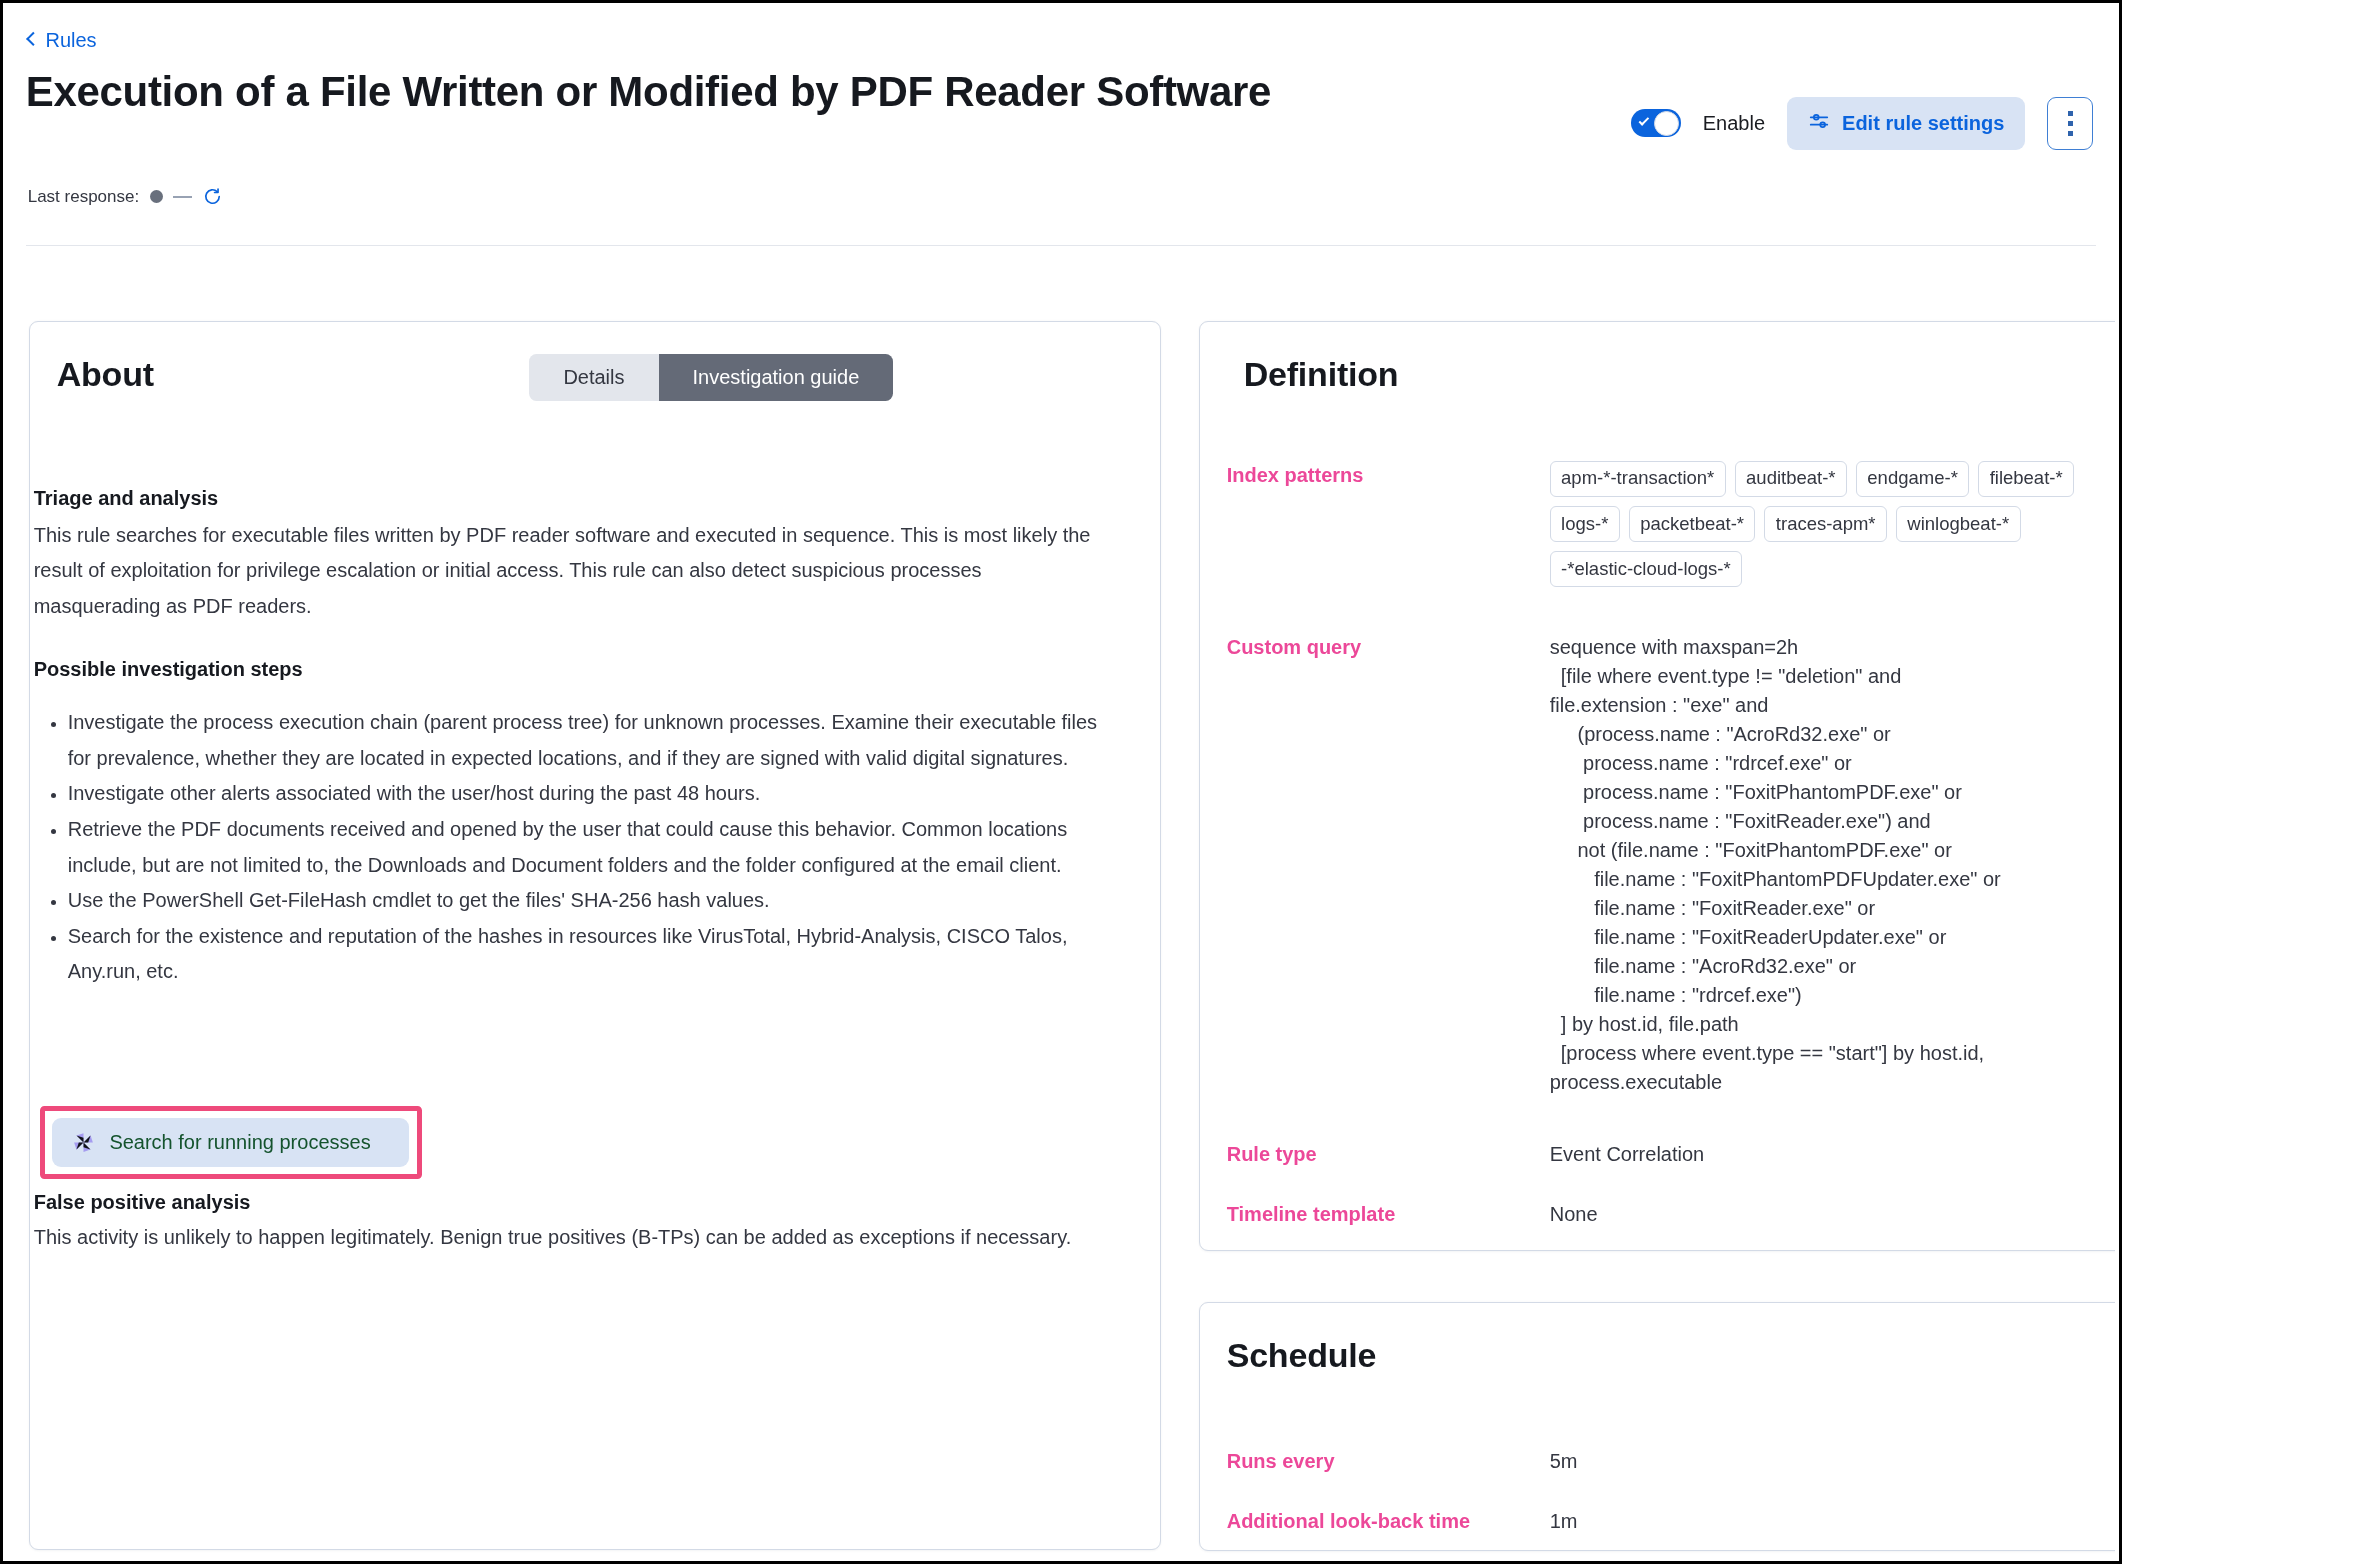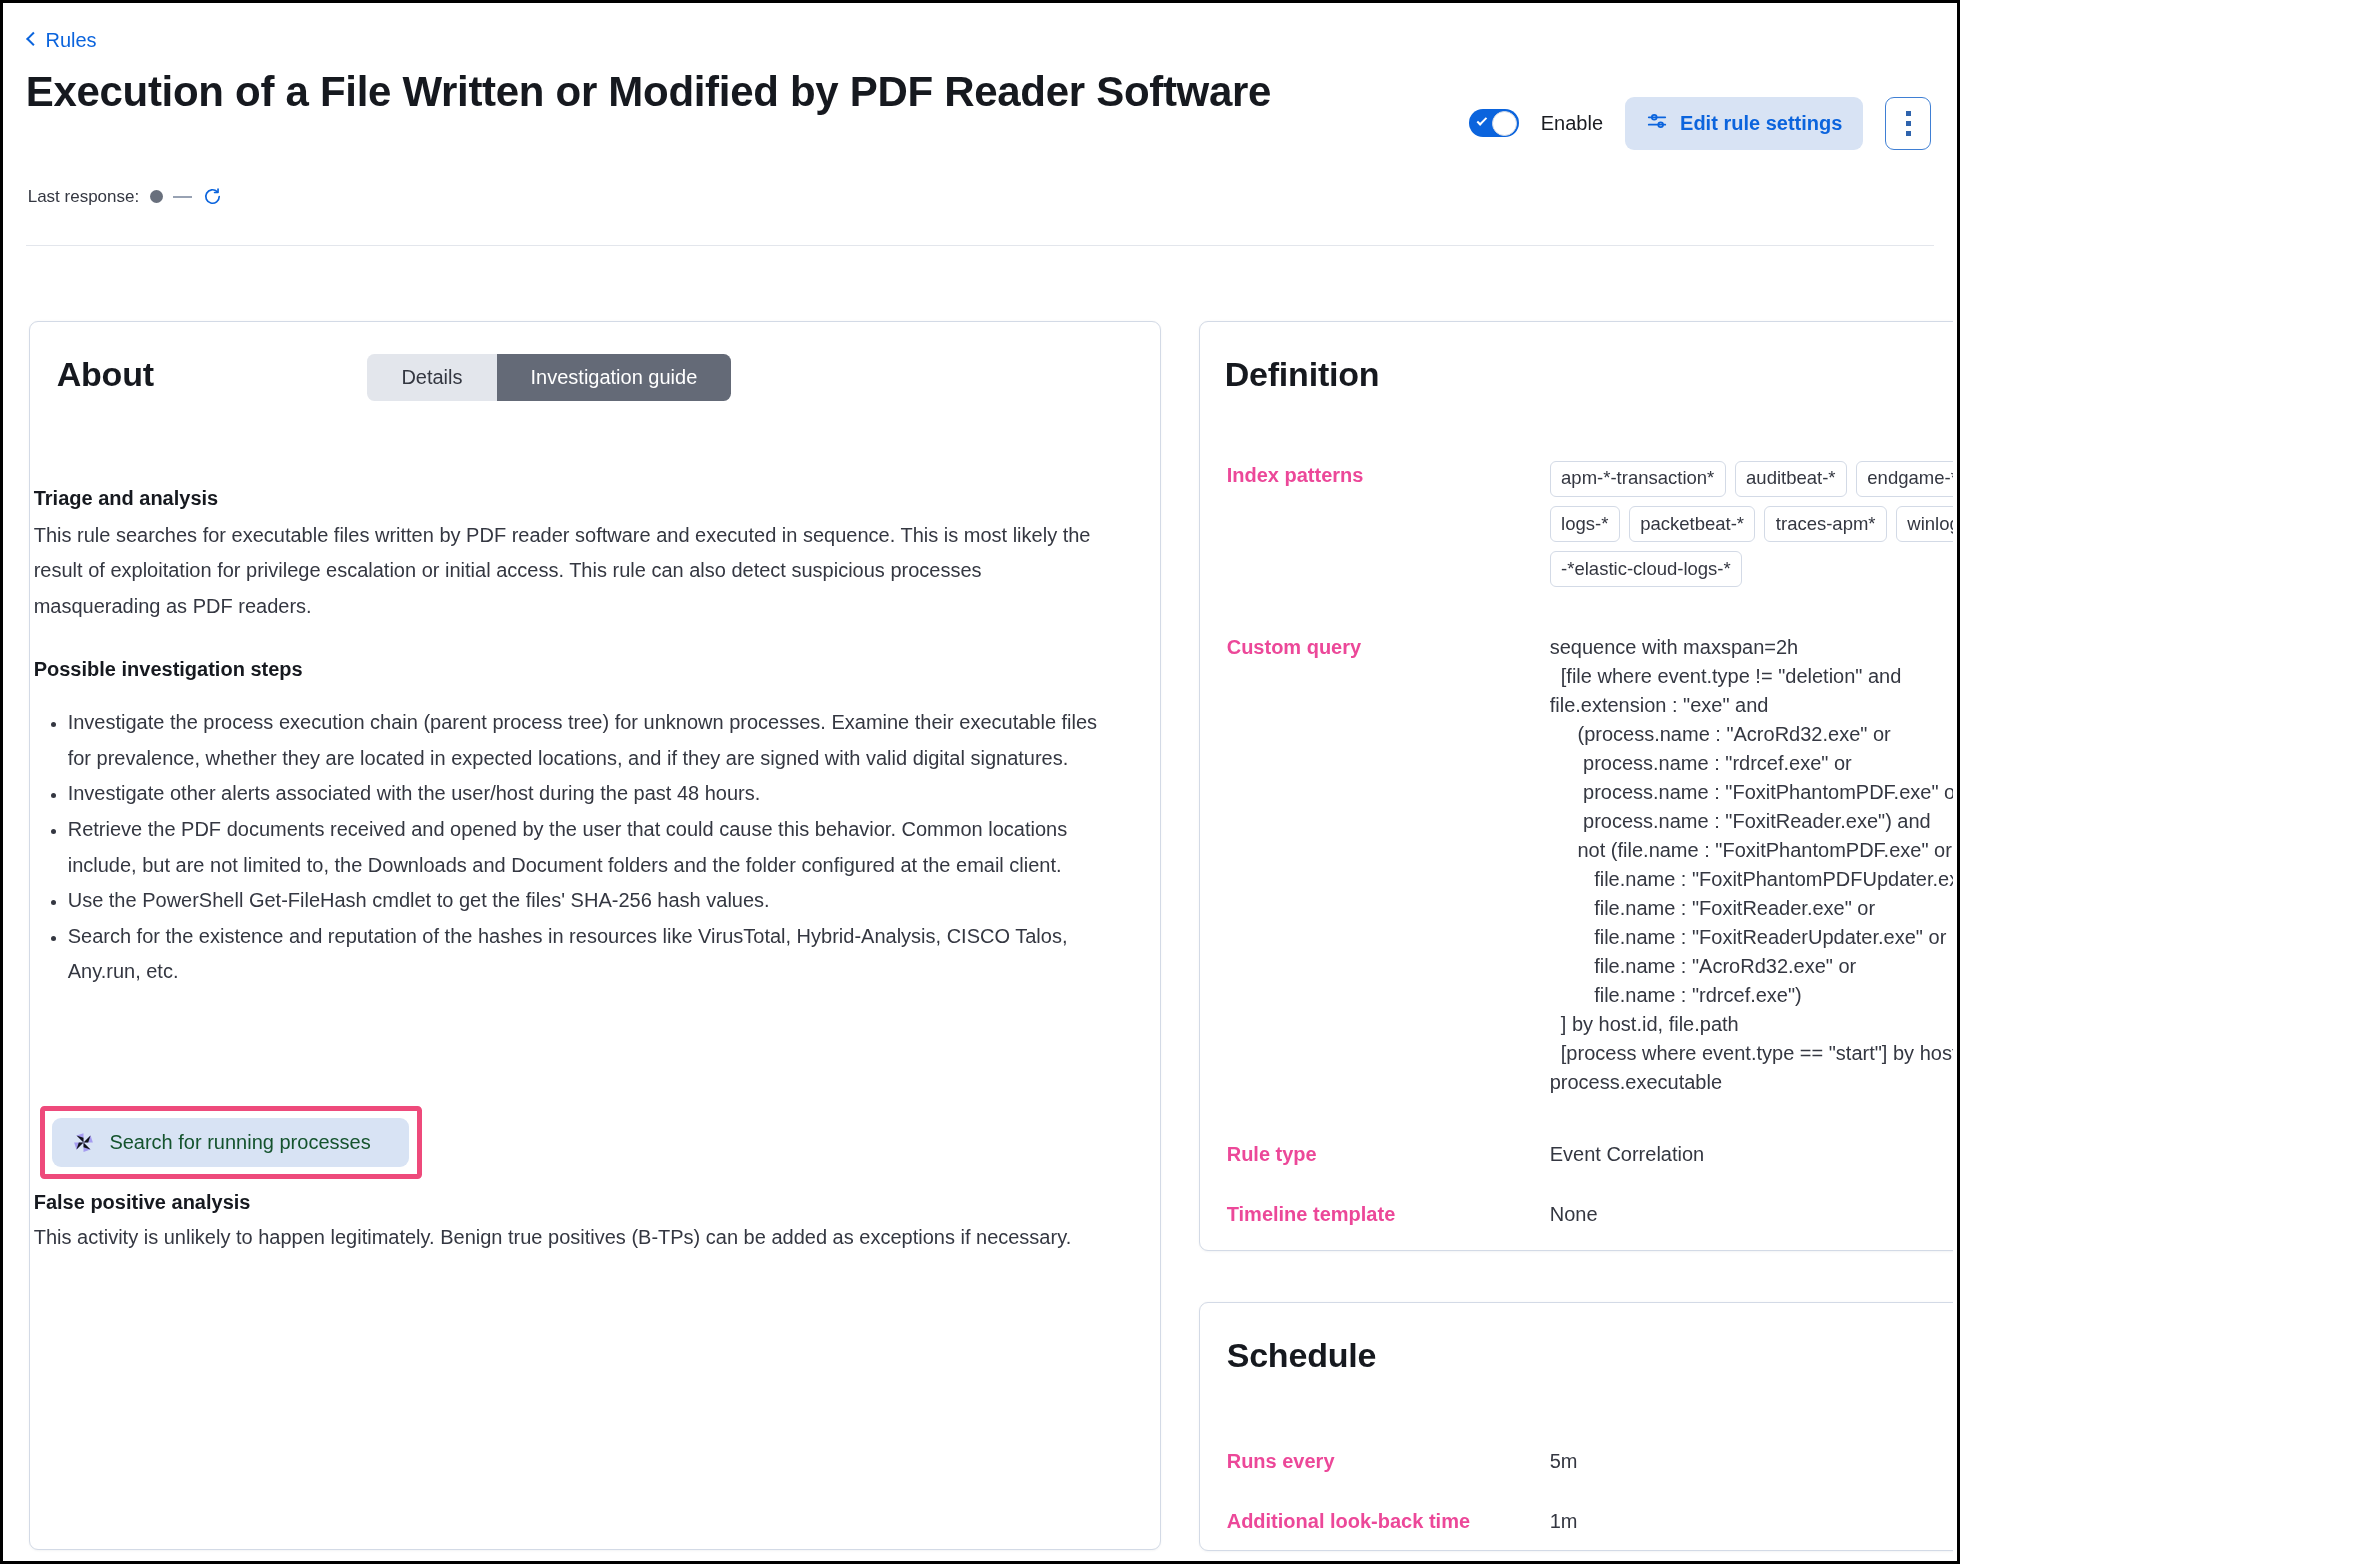--- a/index.html
+++ b/index.html
@@ -4,21 +4,21 @@
 <style>
   * { box-sizing: border-box; margin: 0; padding: 0; }
   html, body {
     width: 2354px; height: 1564px;
     background: #ffffff;
     font-family: "Liberation Sans", sans-serif;
     -webkit-font-smoothing: antialiased;
   }
   .screen {
     position: relative;
-    width: 1960px; height: 1564px;
+    width: 2122px; height: 1564px;
     background: #ffffff;
     border: 3.7px solid #000000;
     overflow: hidden;
   }
   .page {
     position: absolute;
     inset: 3.7px;
     background: #ffffff;
     overflow: hidden;
   }
@@ -116,21 +116,21 @@
   }
   #about-panel { left: 22px; top: 314px; width: 1132px; height: 1229px; overflow: hidden; }
   #definition-panel { left: 1192px; top: 314px; width: 1139px; height: 930px; }
   #schedule-panel { left: 1192px; top: 1295px; width: 1139px; height: 249px; }
 
   .panel-h {
     font-size: 34px; font-weight: 700; color: #16191f;
     letter-spacing: -0.2px;
   }
   #about-panel .panel-h { position: absolute; left: 27px; top: 33px; }
-  #definition-panel .panel-h { position: absolute; left: 25px; top: 33px; }
+  #definition-panel .panel-h { position: absolute; left: 44px; top: 33px; }
   #schedule-panel .panel-h { position: absolute; left: 27px; top: 33px; }
 
   
   .tabs {
     position: absolute; right: 24px; top: 347px;
     display: flex; border-radius: 7.4px; overflow: hidden;
   }
   .tab {
     font-size: 20px; padding: 12px 34px; cursor: pointer;
     font-family: inherit; border: none;

